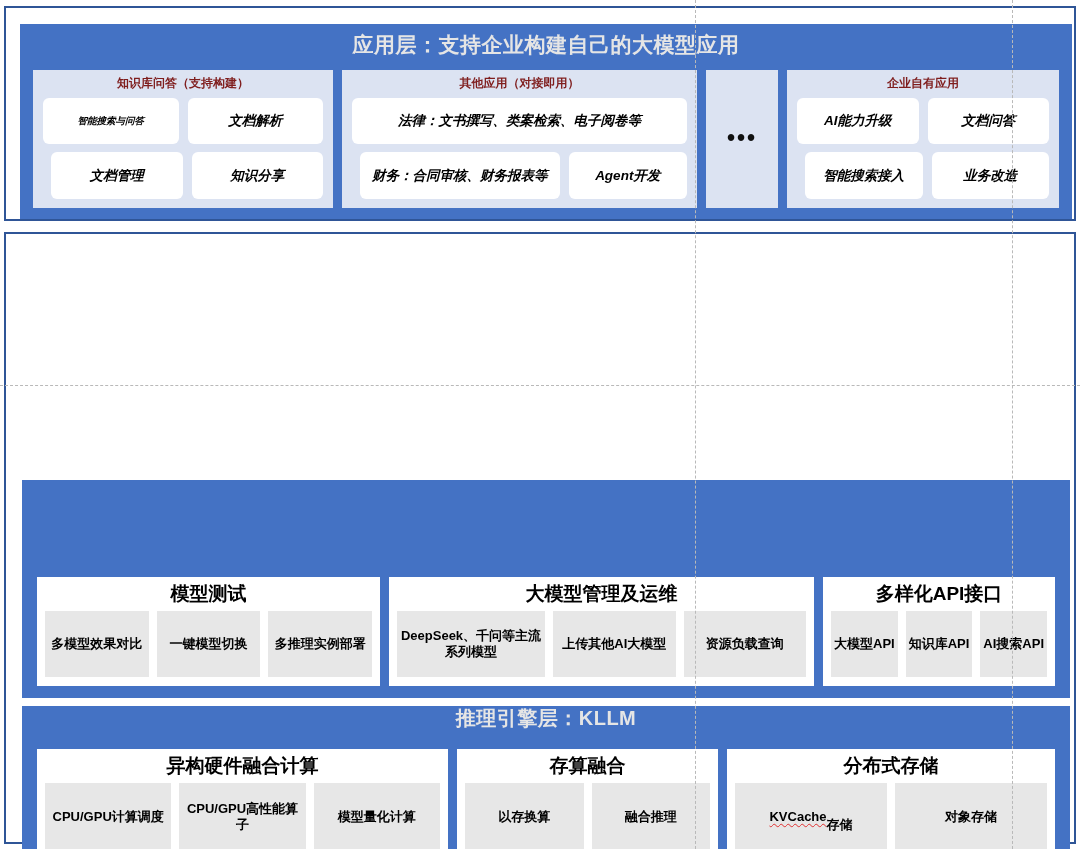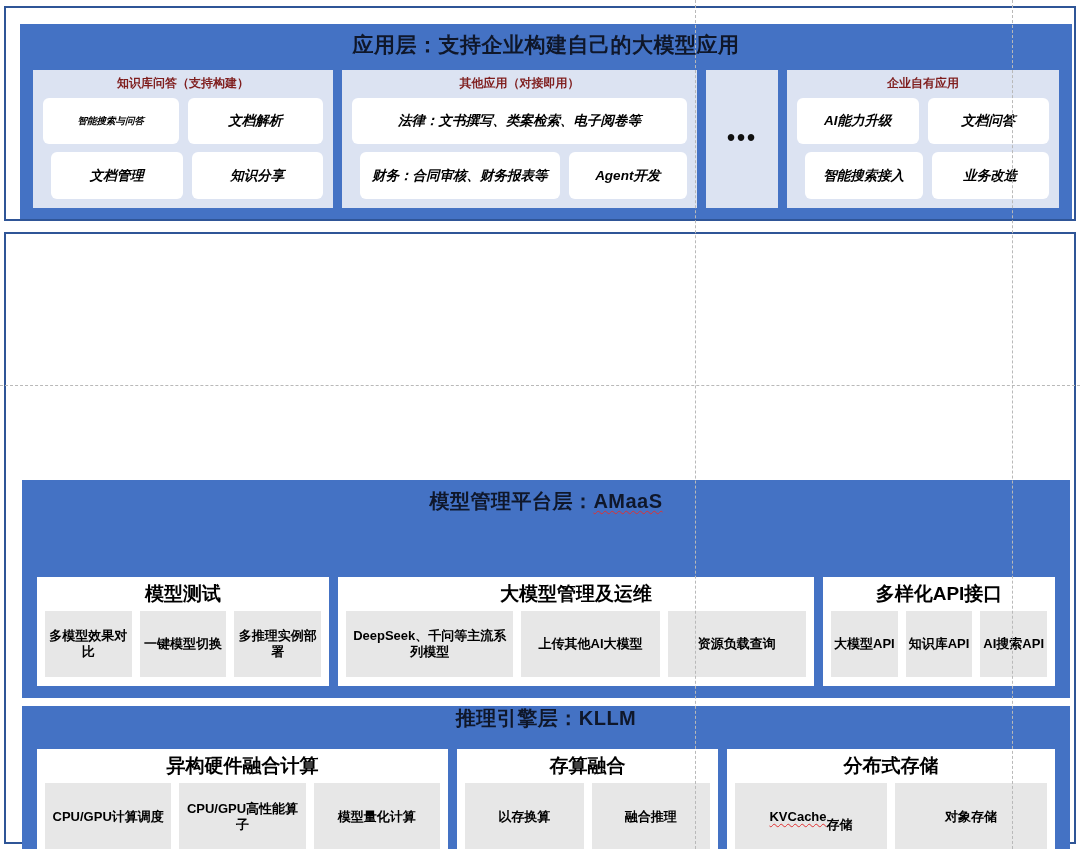--- a/index.html
+++ b/index.html
@@ -30,21 +30,21 @@
   #frame-stack{left:4px;top:232px;width:1072px;height:612px;}
 
   
   .layer{
     position:absolute;
     background:#4472C4;
     box-sizing:border-box;
     padding:0;
   }
   .layer-title{
-    color:#0f172a;
+    color:#e5e5e5;
     font-weight:bold;
     text-align:center;
     letter-spacing:.5px;
     line-height:1.2;
   }
   .spell{
     text-decoration:underline;
     text-decoration-style:wavy;
     text-decoration-color:#e03030;
     text-decoration-thickness:1px;
@@ -103,21 +103,21 @@
   .sub-title{
     font-size:19px;font-weight:bold;text-align:center;margin-bottom:6px;line-height:1.15;
   }
   .gchip-row{display:flex;gap:8px;flex:1;}
   .gchip{
     background:#E7E7E7;
     display:flex;align-items:center;justify-content:center;
     text-align:center;font-weight:bold;font-size:13px;line-height:1.25;
     flex:1;padding:2px 3px;box-sizing:border-box;
   }
-  #sub-test{width:292px;}
+  #sub-test{width:343px;}
   #sub-ops{flex:1;}
   #sub-api{width:232px;}
 
   
   #layer-kllm{left:16px;top:472px;width:1048px;height:166px;}
   #layer-kllm .layer-title{font-size:20px;padding-top:0;height:32px;}
   .kllm-cols{
     position:absolute;left:15px;right:15px;top:43px;bottom:12px;
     display:flex;gap:9px;
   }
@@ -177,21 +177,20 @@
         </div>
       </div>
 
     </div>
   </div>
 </div>
 
 <div class="frame" id="frame-stack">
 
   <div class="layer" id="layer-amaas">
-    <div class="layer-title"><span>模型管理平台层：</span><span class="spell">AMaaS</span></div>
 
 
     <div class="sub-cols">
 
       <div class="sub-panel" id="sub-test">
         <div class="sub-title">模型测试</div>
         <div class="gchip-row">
           <div class="gchip">多模型效果对比</div>
           <div class="gchip">一键模型切换</div>
           <div class="gchip">多推理实例部署</div>

